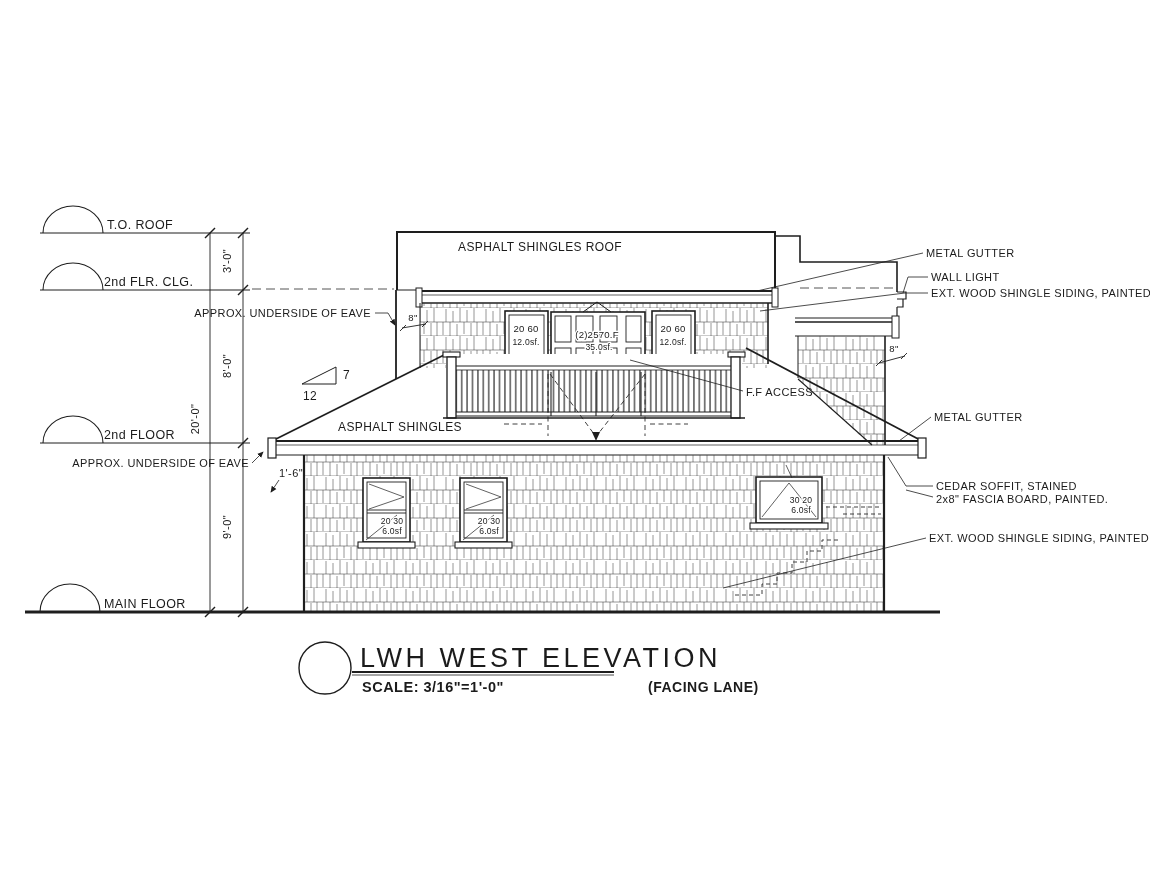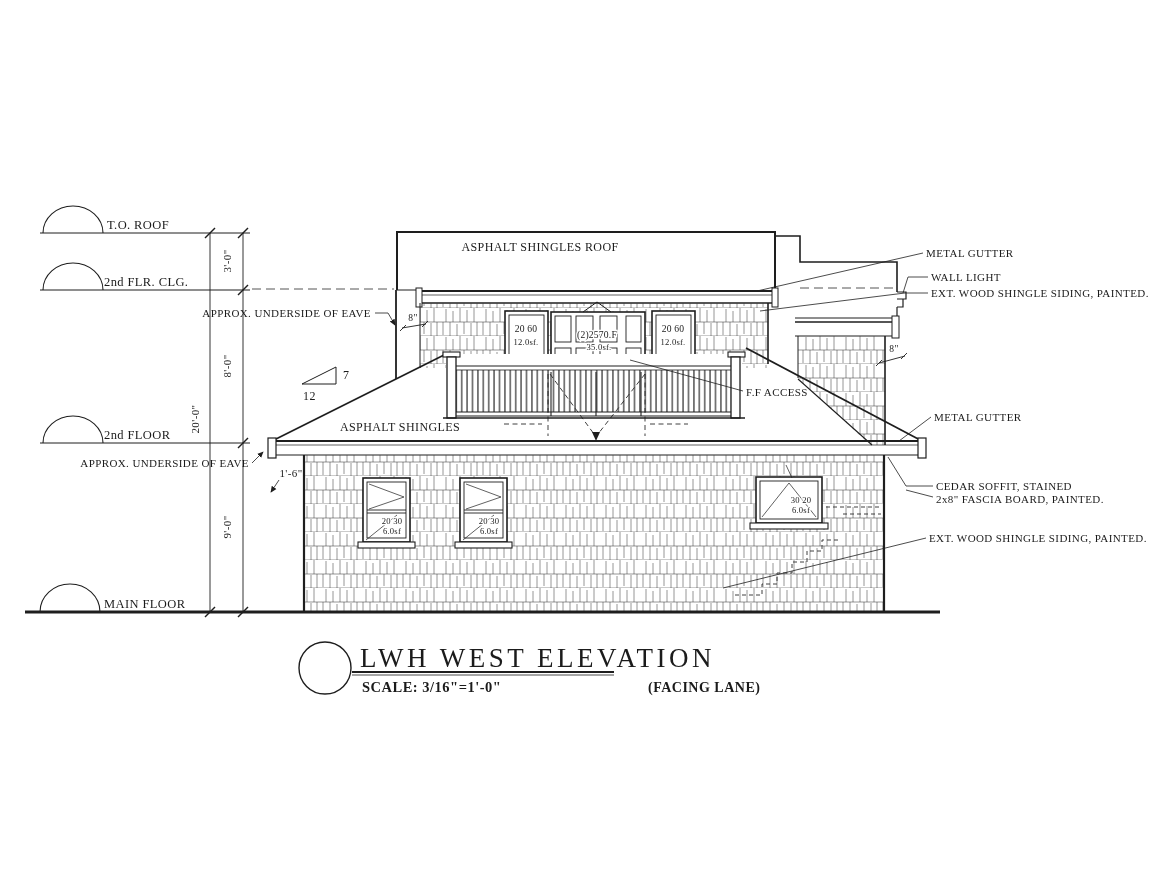--- a/index.html
+++ b/index.html
@@ -1,17 +1,17 @@
 <!DOCTYPE html>
 <html><head>
 <meta charset="utf-8">
 <style>
   html,body{margin:0;padding:0;background:#fff;}
   #sheet{position:relative;width:1150px;height:885px;background:#ffffff;overflow:hidden;
-         font-family:Liberation Serif, serif;}
+         font-family:Liberation Sans, sans-serif;}
   svg text{fill:#1b1b1b;letter-spacing:0.4px;}
   .lvl{font-size:12.5px;}
   .note{font-size:11px;}
   .dim{font-size:11px;}
   .dimsm{font-size:9.5px;}
   .tag{font-size:8.6px;letter-spacing:0.2px;}
   .tagm{font-size:9.6px;letter-spacing:0.2px;}
   .halo{paint-order:stroke;stroke:#ffffff;stroke-width:2.5px;}
   .ttl{font-size:27px;letter-spacing:3.5px;}
   .scl{font-size:14.5px;font-weight:700;letter-spacing:0.5px;}

